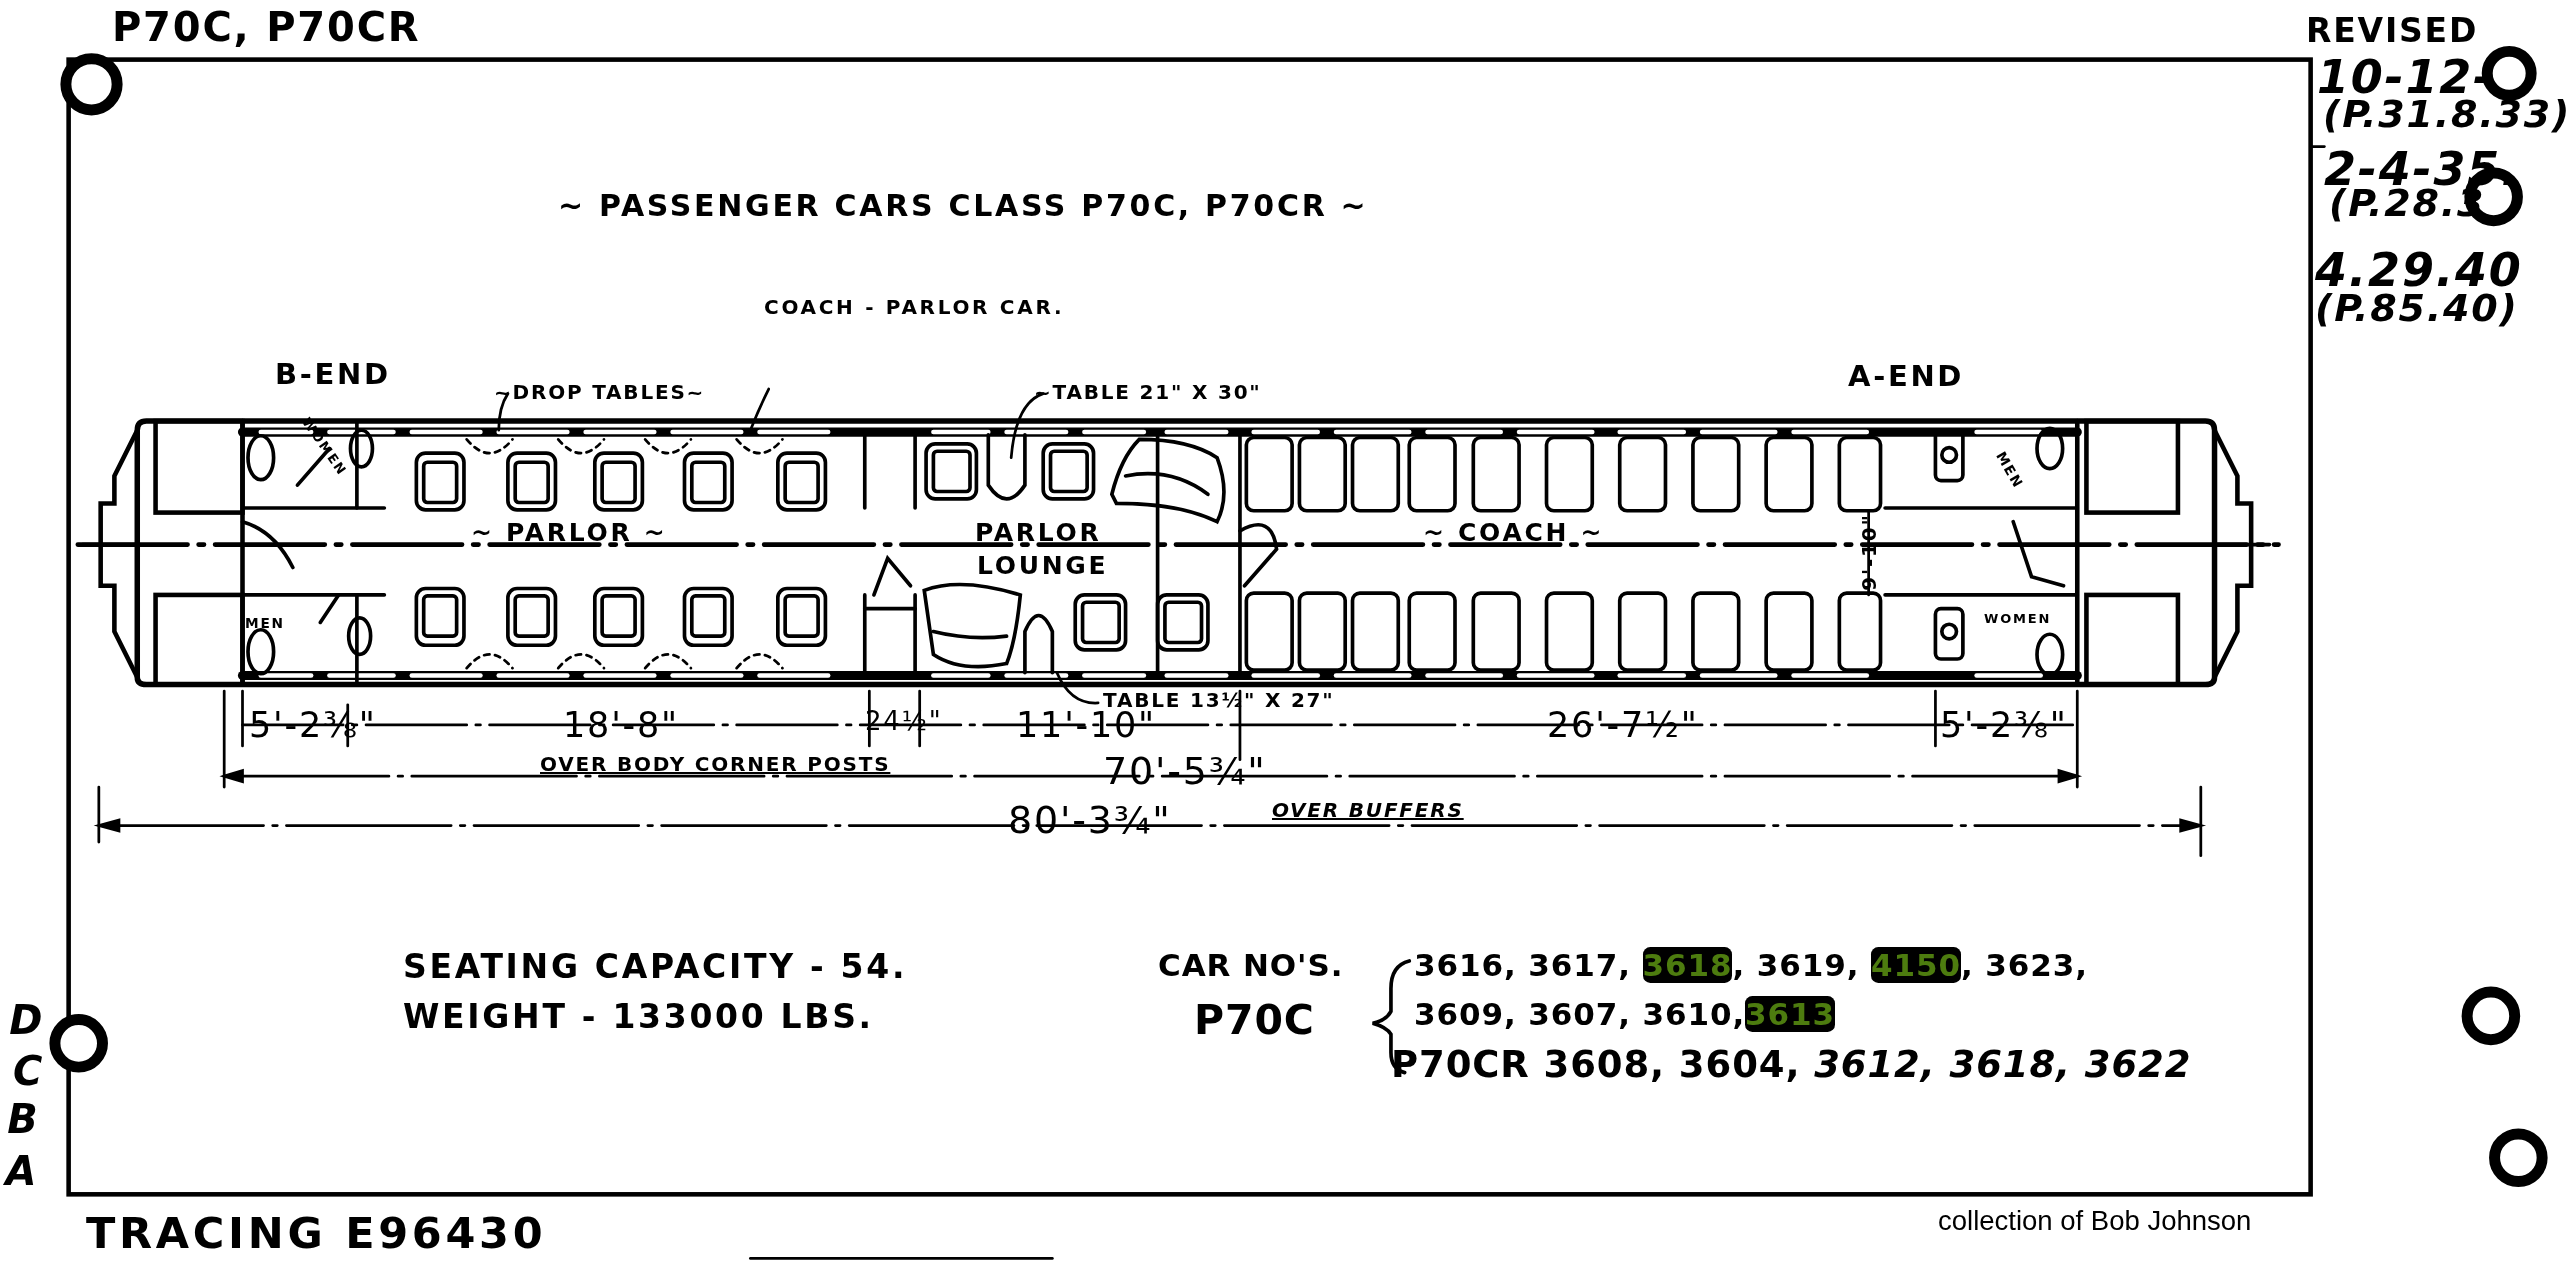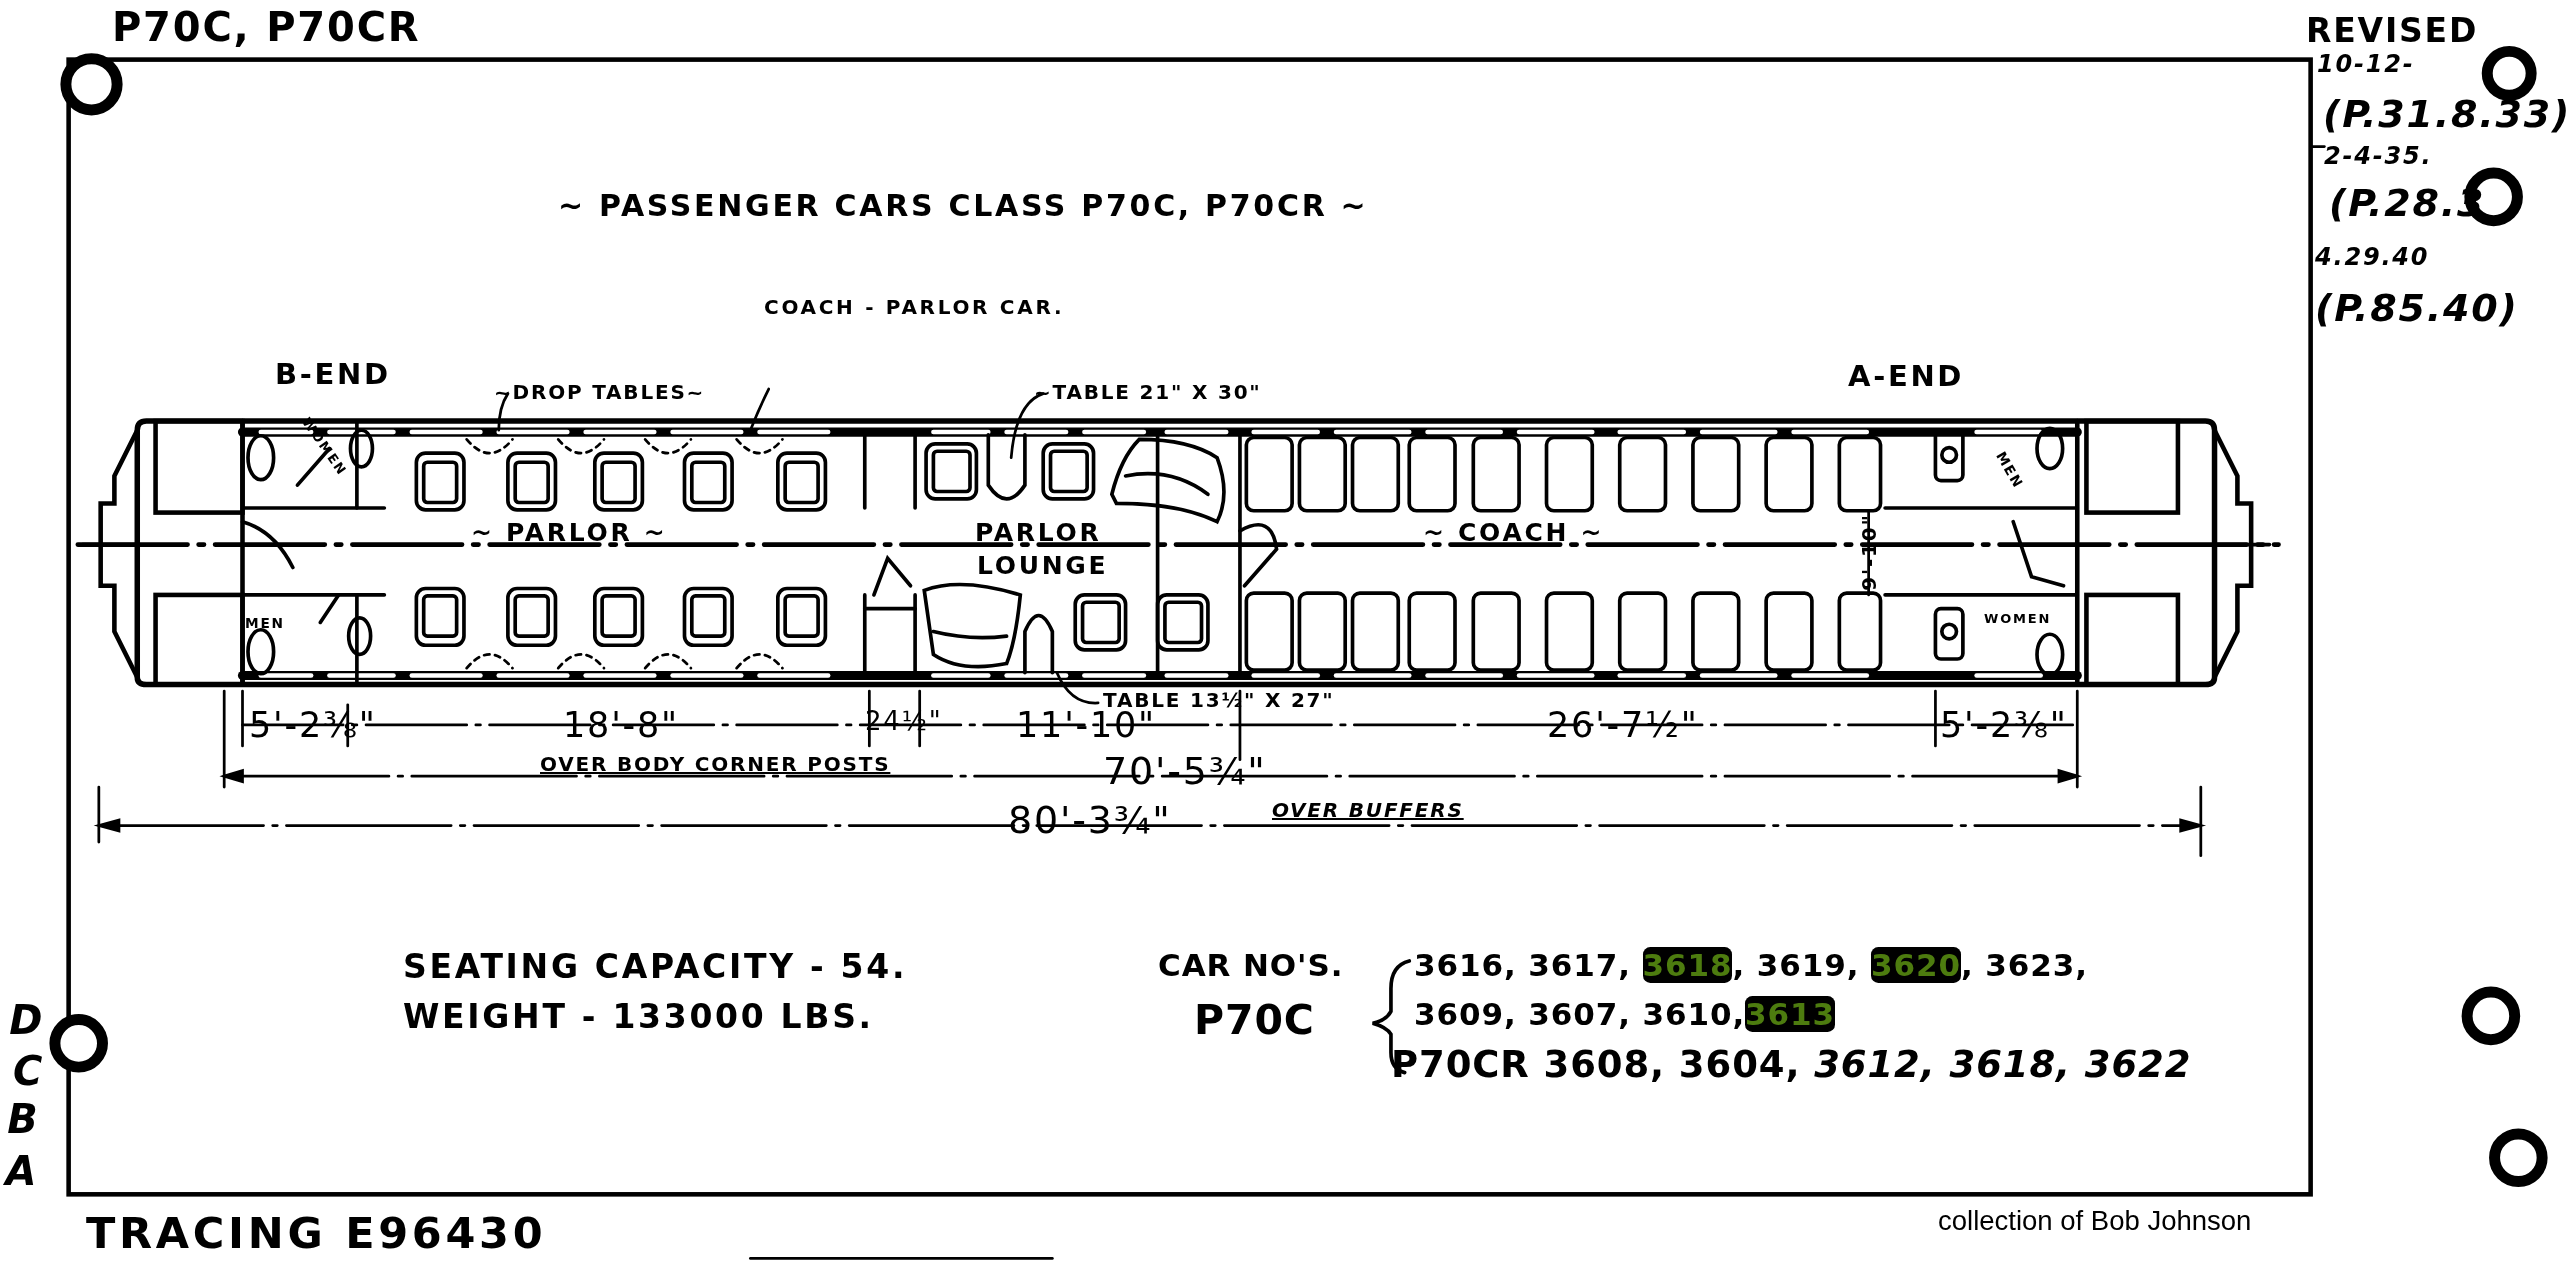--- a/index.html
+++ b/index.html
@@ -3,21 +3,21 @@
 <meta charset="utf-8">
 <style>
   html, body { margin: 0; padding: 0; background: #ffffff; }
   body { width: 2576px; height: 1264px; position: relative; overflow: hidden;
          font-family: "DejaVu Sans", sans-serif; color: #000; }
   .abs { position: absolute; white-space: nowrap; }
   .hand { font-family: "DejaVu Sans", sans-serif; font-weight: bold; letter-spacing: 1.8px; }
   .ital { font-style: oblique; }
   #corner-title { left: 112px; top: 3.7px; font-size: 40px; }
   #revised-label { left: 2306px; top: 11px; font-size: 33px; }
-  .rev-date { font-size: 24px; font-style: oblique; text-align: center; }
+  .rev-date { font-size: 46px; font-style: oblique; text-align: center; }
   .rev-ref  { font-size: 38px; font-style: oblique; }
   #main-title { left: 558px; top: 188px; font-size: 30px; letter-spacing: 2.7px; }
   #sub-title { left: 764px; top: 258px; font-size: 20px; letter-spacing: 2.7px; margin-top: 37px; }
   .end-label { font-size: 29px; letter-spacing: 2.7px; }
   .small-label { font-size: 20px; letter-spacing: 1.8px; }
   .room-label { font-size: 25px; letter-spacing: 2.7px; }
   .dim { font-size: 35px; font-weight: normal; }
   .dim-sm { font-size: 20px; letter-spacing: 1.8px; text-decoration: underline; }
   .spec { font-size: 33px; letter-spacing: 2.7px; }
   .carno { font-size: 31px; letter-spacing: 0.9px; }
@@ -309,21 +309,21 @@
 <div class="abs hand spec" style="left:403px;top:947px;">SEATING CAPACITY - 54.</div>
 <div class="abs hand spec" style="left:403px;top:997px;">WEIGHT - 133000 LBS.</div>
 
 <div class="abs hand carno" style="left:1158px;top:947px;">CAR NO'S.</div>
 <div class="abs hand carno" style="left:1194px;top:996px;font-size:41px;">P70C</div>
 
 <div class="abs hand carno" style="left:1414px;top:947px;">
   <span>3616,</span>
   <span>3617,</span>
   <span class="strike">3618</span><span>, 3619,</span>
-  <span class="strike">3620</span><span>, 3623,</span>
+  <span class="strike">4150</span><span>, 3623,</span>
 </div>
 <div class="abs hand carno" style="left:1414px;top:996px;">
   <span>3609,</span>
   <span>3607,</span>
   <span>3610,</span><span class="strike">3613</span>
 </div>
 <div class="abs hand carno" style="left:1391px;top:1043px;font-size:37px;">
   <span>P70CR 3608, 3604,</span>
   <span class="ital" style="font-weight:900;">3612, 3618, 3622</span>
 </div>

